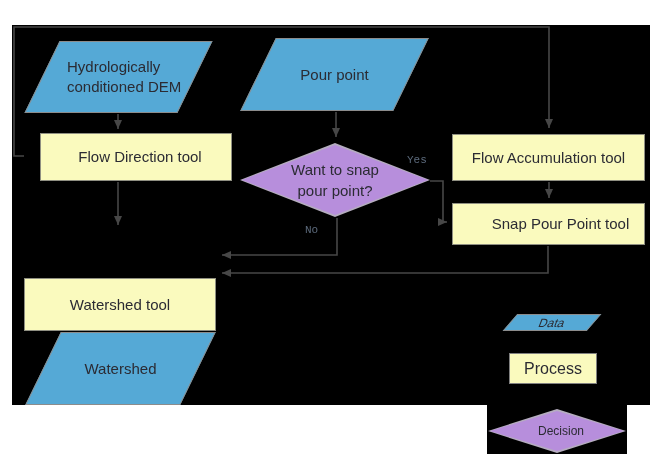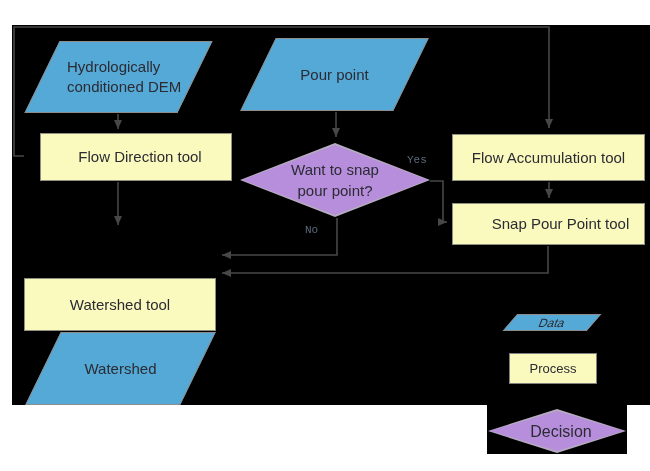--- a/index.html
+++ b/index.html
@@ -38,23 +38,23 @@
   .n-decision{left:240px;top:143px;width:190px;height:74px;}
   .n-decision .d-label span{width:108px;}
   .n-watershed{left:43px;top:332px;width:155px;height:73px;}
 
   .edge-label{position:absolute;color:#5c6a7c;font-size:11px;line-height:12px;font-family:Liberation Mono, monospace;}
   .lbl-yes{left:407px;top:154px;}
   .lbl-no{left:305px;top:224px;text-align:center;}
 
   .lg-data{left:510px;top:314px;width:84px;height:17px;transform:skewX(-41deg);}
   .lg-data .para-inner{font-size:12px;}
-  .lg-process{left:509px;top:353px;width:88px;height:31px;font-size:13px;border-color:#808080;}
+  .lg-process{left:509px;top:353px;width:88px;height:31px;font-size:16px;border-color:#808080;}
   .lg-decision{left:488px;top:409px;width:138px;height:44px;}
-  .lg-decision .d-label{font-size:16px;margin-left:8px;}
+  .lg-decision .d-label{font-size:12px;margin-left:8px;}
 </style>
 </head>
 <body>
 
 <div class="stage">
 
   <div class="black-bg bg-main"></div>
   <div class="black-bg bg-ext"></div>
 
   <svg class="connectors" viewBox="0 0 650 471" xmlns="http://www.w3.org/2000/svg">

